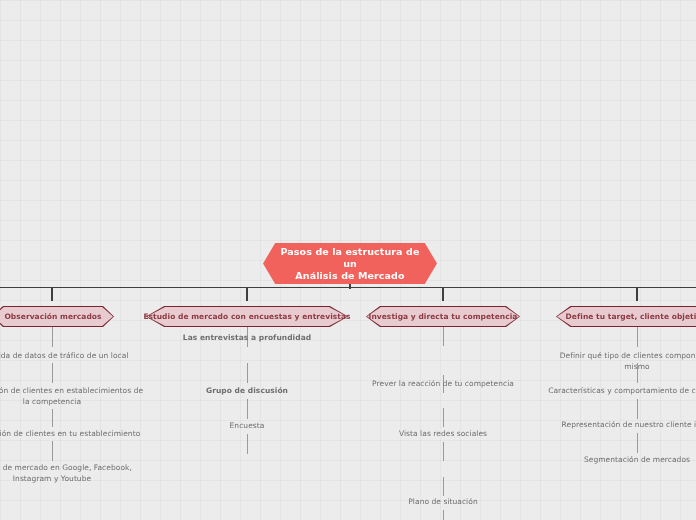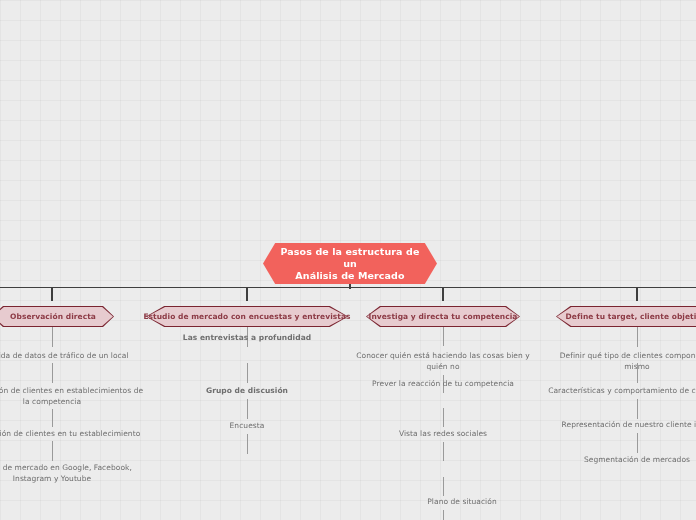--- a/index.html
+++ b/index.html
@@ -134,21 +134,21 @@
   <div class="line trunk-h"></div>
 
   <div class="line stem-v" style="left:51px; top:287px; height:14px;"></div>
   <div class="line stem-v" style="left:246px; top:287px; height:14px;"></div>
   <div class="line stem-v" style="left:442px; top:287px; height:14px;"></div>
   <div class="line stem-v" style="left:636px; top:287px; height:14px;"></div>
 
   <div class="branch-node" style="left:-8px; top:306px; width:122px;">
     <span class="branch-bg"></span>
     <span class="branch-inner"></span>
-    <span class="branch-label">Observación directa</span>
+    <span class="branch-label">Observación mercados</span>
   </div>
   <div class="leaf-line" style="left:52px; top:327px; height:20px;"></div>
   <div class="leaf" style="left:-48px; top:350px; width:200px;">Recogida de datos de tráfico de un local</div>
   <div class="leaf-line" style="left:52px; top:363px; height:20px;"></div>
   <div class="leaf" style="left:-43px; top:385px; width:190px;">Observación de clientes en establecimientos de la competencia</div>
   <div class="leaf-line" style="left:52px; top:409px; height:18px;"></div>
   <div class="leaf" style="left:-48px; top:428px; width:200px;">Observación de clientes en tu establecimiento</div>
   <div class="leaf-line" style="left:52px; top:441px; height:20px;"></div>
   <div class="leaf" style="left:-43px; top:462px; width:190px;">Estudio de mercado en Google, Facebook, Instagram y Youtube</div>
 
@@ -164,28 +164,27 @@
   <div class="leaf-line" style="left:247px; top:399px; height:20px;"></div>
   <div class="leaf" style="left:157px; top:420px; width:180px;">Encuesta</div>
   <div class="leaf-line" style="left:247px; top:434px; height:20px;"></div>
 
   <div class="branch-node" style="left:366px; top:306px; width:154px;">
     <span class="branch-bg"></span>
     <span class="branch-inner"></span>
     <span class="branch-label">Investiga y directa tu competencia</span>
   </div>
   <div class="leaf-line" style="left:443px; top:327px; height:19px;"></div>
-  <div class="leaf" style="left:353px; top:350px; width:180px;">Conocer quién está haciendo las cosas bien y quién no</div>
   <div class="leaf-line" style="left:443px; top:375px; height:18px;"></div>
   <div class="leaf" style="left:353px; top:378px; width:180px;">Prever la reacción de tu competencia</div>
   <div class="leaf-line" style="left:443px; top:408px; height:19px;"></div>
   <div class="leaf" style="left:353px; top:428px; width:180px;">Vista las redes sociales</div>
   <div class="leaf-line" style="left:443px; top:442px; height:19px;"></div>
   <div class="leaf-line" style="left:443px; top:477px; height:19px;"></div>
-  <div class="leaf" style="left:372px; top:496px; width:180px;">Plano de situación</div>
+  <div class="leaf" style="left:353px; top:496px; width:180px;">Plano de situación</div>
   <div class="leaf-line" style="left:443px; top:510px; height:10px;"></div>
 
   <div class="branch-node" style="left:556px; top:306px; width:160px;">
     <span class="branch-bg"></span>
     <span class="branch-inner"></span>
     <span class="branch-label">Define tu target, cliente objetivo</span>
   </div>
   <div class="leaf-line" style="left:637px; top:327px; height:20px;"></div>
   <div class="leaf" style="left:547px; top:350px; width:180px;">Definir qué tipo de clientes componen el mismo</div>
   <div class="leaf-line" style="left:637px; top:363px; height:20px;"></div>

